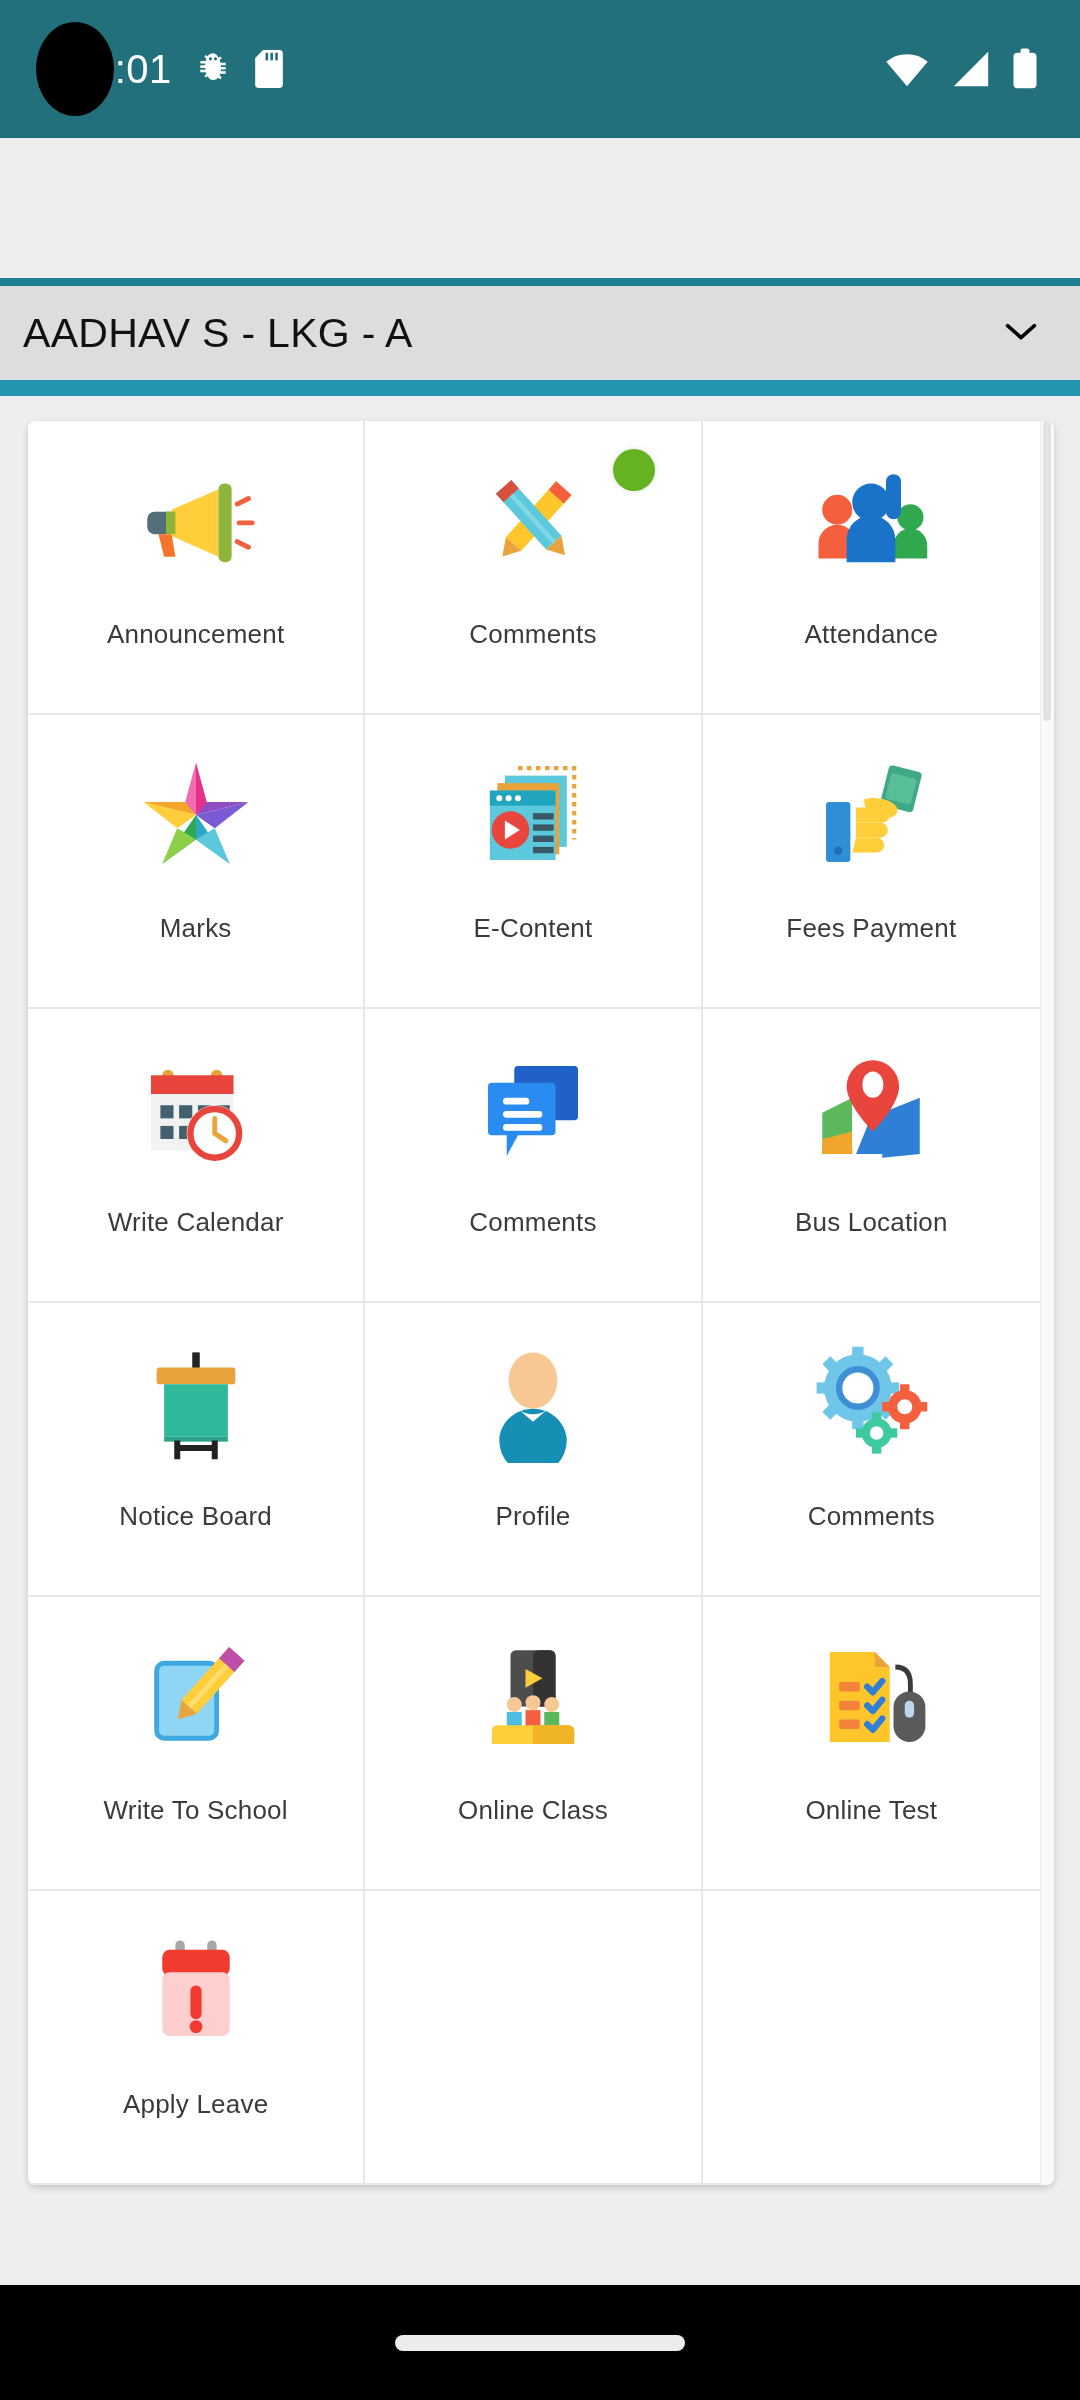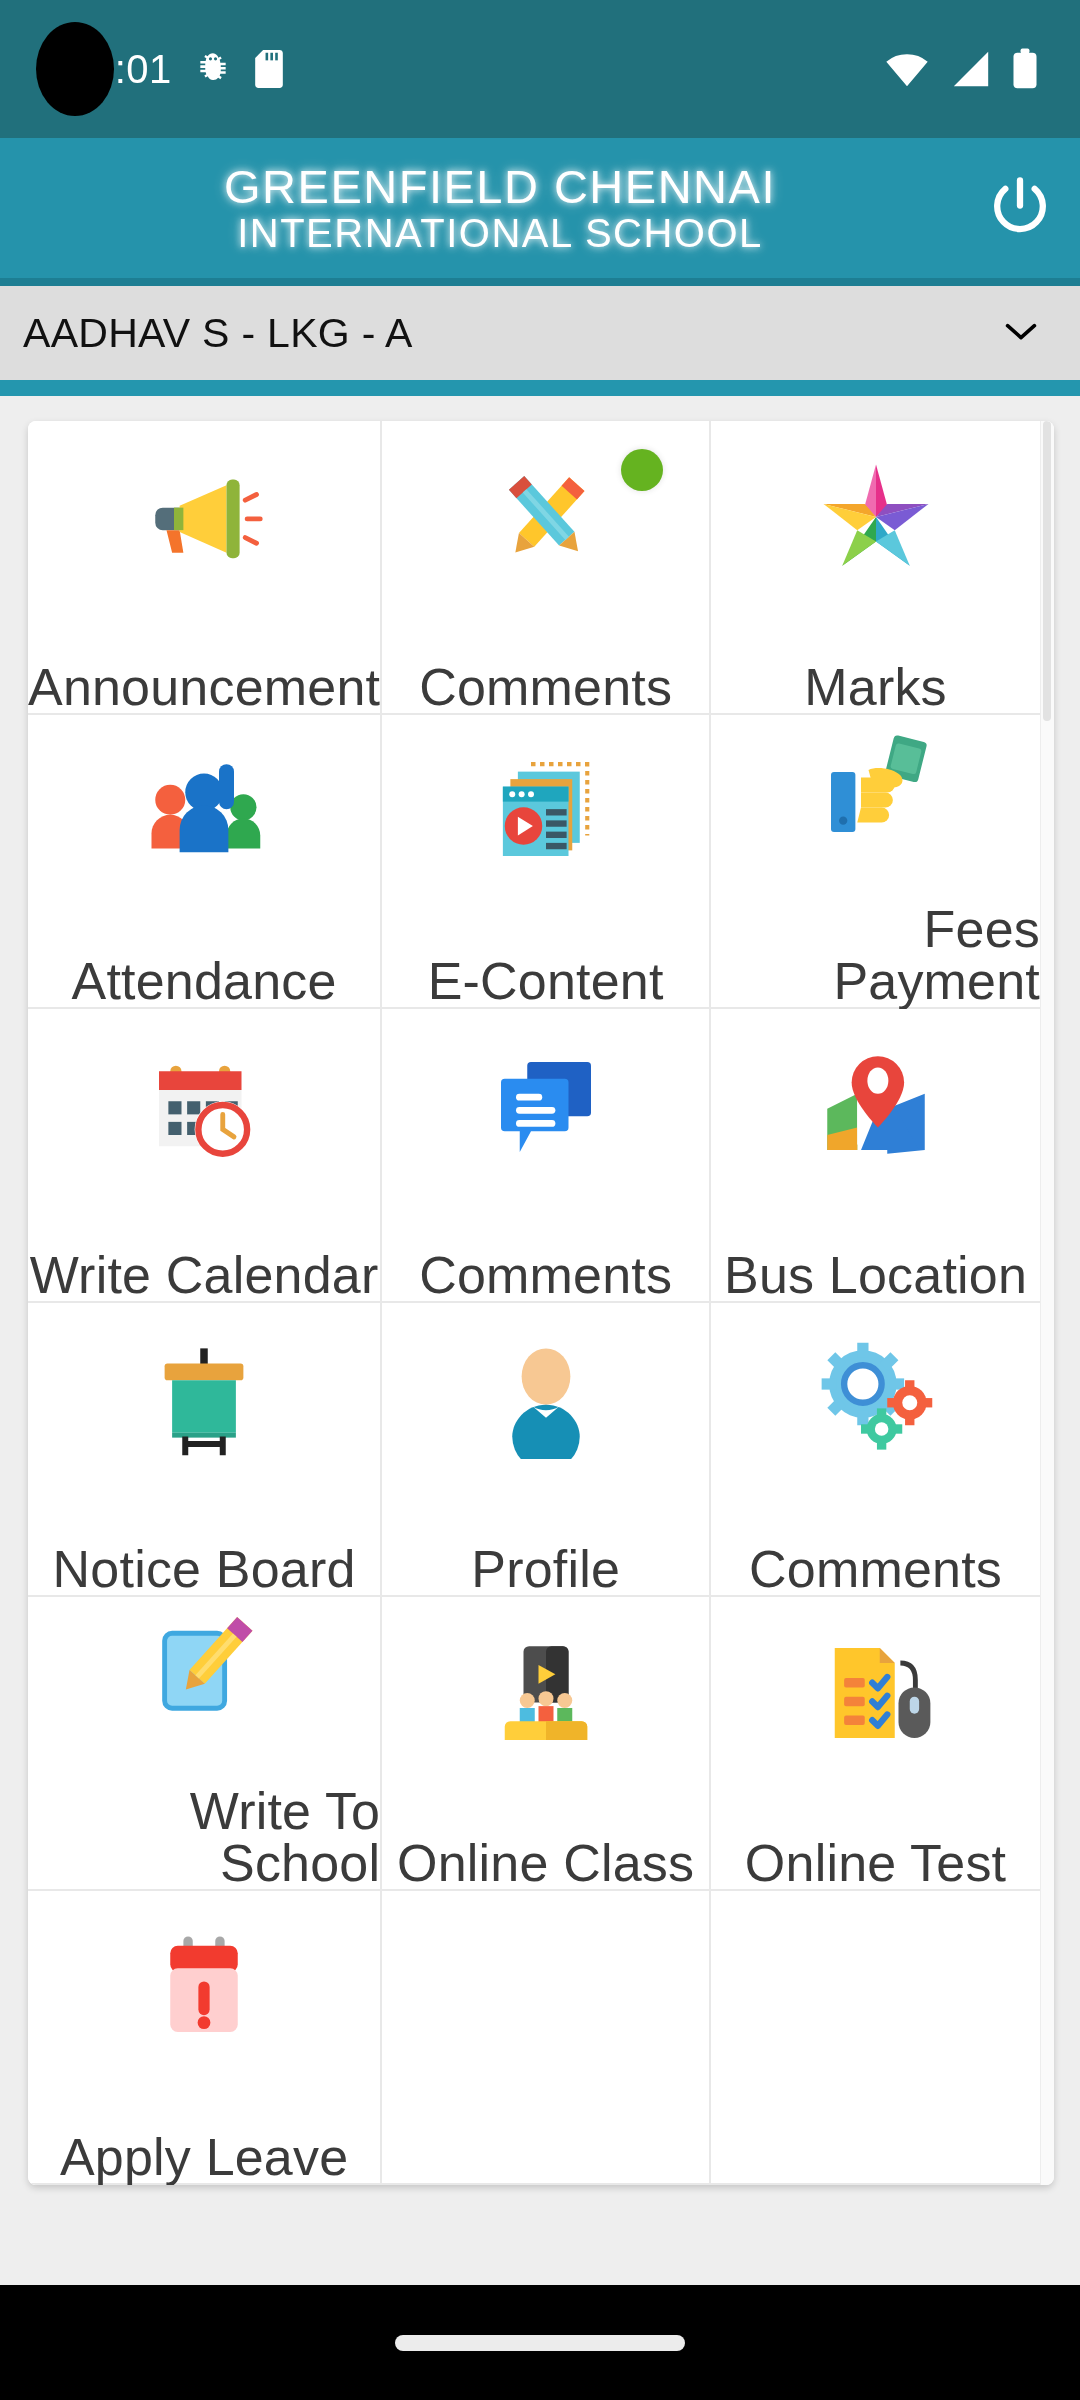--- a/index.html
+++ b/index.html
@@ -96,22 +96,22 @@
     align-items:center; justify-content:flex-start;
     cursor:pointer;
   }
   .tile:nth-child(3n) { border-right:none; }
   .tile.empty { cursor:default; }
   .tile-icon {
     height:200px; width:100%;
     display:flex; align-items:center; justify-content:center;
   }
   .tile-label {
-    font-size:52px; color:#3b3b3b; letter-spacing:.2px;
-    text-align:right; line-height:1;margin-top:48px;
+    font-size:26px; color:#3b3b3b; letter-spacing:.2px;
+    text-align:right; line-height:1;
   }
   .badge {
     position:absolute; top:28px; right:46px;
     width:42px; height:42px; border-radius:50%;
     background:#65B320;
     box-shadow:0 0 6px rgba(0,0,0,.12);
   }
   .scroll-track {
     position:absolute; top:0; right:0; width:14px; height:100%;
     background:#fafafa; border-left:1px solid #ededed;
@@ -155,32 +155,20 @@
       <svg class="sb-ico" width="42" height="40" viewBox="0 0 22 20" fill="#fff">
         <path d="M20 1v18H2L20 1z"></path>
       </svg>
       <svg class="sb-ico" width="26" height="42" viewBox="0 0 14 22" fill="#fff">
         <rect x="4.6" y="0" width="4.8" height="2.6" rx="1"></rect>
         <rect x="0.8" y="2.2" width="12.4" height="19.2" rx="2.2"></rect>
       </svg>
     </div>
   </div>
 
-  <div class="appbar">
-    <div class="school-title">
-      <span class="l1">GREENFIELD CHENNAI</span>
-      <span class="l2">INTERNATIONAL SCHOOL</span>
-    </div>
-    <div class="power-btn">
-      <svg width="72" height="72" viewBox="0 0 24 24" fill="none" stroke="#fff" stroke-width="2.1" stroke-linecap="round">
-        <path d="M12 2.8v8.4"></path>
-        <path d="M7.1 5.6a7.6 7.6 0 1 0 9.8 0"></path>
-      </svg>
-    </div>
-  </div>
   <div class="hdr-shadow"></div>
 
   <div class="selector">
     <span class="selector-text">AADHAV S - LKG - A</span>
     <span class="selector-arrow">
       <svg width="46" height="30" viewBox="0 0 24 14" fill="none" stroke="#000" stroke-width="1.9" stroke-linecap="round" stroke-linejoin="round">
         <path d="M5 4.2 12 10.4 19 4.2"></path>
       </svg>
     </span>
   </div>
@@ -221,53 +209,53 @@
             </g>
             <g transform="rotate(-42 32 32)">
               <rect x="27" y="8" width="11" height="40" fill="#5BC8DC"></rect>
               <rect x="27" y="8" width="11" height="6" fill="#D94F3D"></rect>
               <path d="M27 48h11l-5.5 9z" fill="#E8A33D"></path>
               <rect x="31.5" y="14" width="2.6" height="34" fill="#7FD6E4"></rect>
             </g>
           </svg>
         </div>
         <span class="tile-label">Comments</span>
+      </div>
+
+      <div class="tile">
+        <div class="tile-icon">
+          <svg width="120" height="120" viewBox="0 0 64 64">
+            <circle cx="14" cy="26" r="8" fill="#F4603E"></circle>
+            <path d="M4 52V44a10 10 0 0 1 20 0v8z" fill="#F4603E"></path>
+            <circle cx="53" cy="30" r="7" fill="#2FA84F"></circle>
+            <path d="M44 52v-7a9 9 0 0 1 18 0v7z" fill="#2FA84F"></path>
+            <circle cx="32" cy="22" r="10" fill="#1A73C8"></circle>
+            <path d="M19 54V42a13 13 0 0 1 26 0v12z" fill="#1A73C8"></path>
+            <rect x="40" y="7" width="8" height="24" rx="4" fill="#1A73C8"></rect>
+          </svg>
+        </div>
+        <span class="tile-label">Attendance</span>
       </div>
 
       <div class="tile">
         <div class="tile-icon">
           <svg width="120" height="120" viewBox="0 0 64 64">
             <path d="M32 4 38 26 32 32z" fill="#E6308A"></path>
             <path d="M32 4 26 26 32 32z" fill="#F06BB0"></path>
             <path d="M60 25H38l-6 7z" fill="#8E4FC0"></path>
             <path d="M60 25 42 39l-10-7z" fill="#7A5BD4"></path>
             <path d="M50 58 32 45v-13z" fill="#2FA8C8"></path>
             <path d="M50 58 42 39l-10 6z" fill="#5BC8DC"></path>
             <path d="M14 58l18-13v-13z" fill="#2FA84F"></path>
             <path d="M14 58l8-19 10 6z" fill="#8CD04A"></path>
             <path d="M4 25h22l6 7z" fill="#F4A62B"></path>
             <path d="M4 25l18 14 10-7z" fill="#FFCE3A"></path>
           </svg>
         </div>
         <span class="tile-label">Marks</span>
-      </div>
-
-      <div class="tile">
-        <div class="tile-icon">
-          <svg width="120" height="120" viewBox="0 0 64 64">
-            <circle cx="14" cy="26" r="8" fill="#F4603E"></circle>
-            <path d="M4 52V44a10 10 0 0 1 20 0v8z" fill="#F4603E"></path>
-            <circle cx="53" cy="30" r="7" fill="#2FA84F"></circle>
-            <path d="M44 52v-7a9 9 0 0 1 18 0v7z" fill="#2FA84F"></path>
-            <circle cx="32" cy="22" r="10" fill="#1A73C8"></circle>
-            <path d="M19 54V42a13 13 0 0 1 26 0v12z" fill="#1A73C8"></path>
-            <rect x="40" y="7" width="8" height="24" rx="4" fill="#1A73C8"></rect>
-          </svg>
-        </div>
-        <span class="tile-label">Attendance</span>
       </div>
 
       <div class="tile">
         <div class="tile-icon">
           <svg width="120" height="120" viewBox="0 0 64 64">
             <g stroke="#E8A33D" stroke-width="2.2" stroke-dasharray="2.4 2.4" fill="none">
               <path d="M24 7h30v38"></path>
             </g>
             <rect x="17" y="11" width="33" height="38" fill="#5BC8DC"></rect>
             <rect x="13" y="15" width="33" height="38" fill="#E8A33D"></rect>

